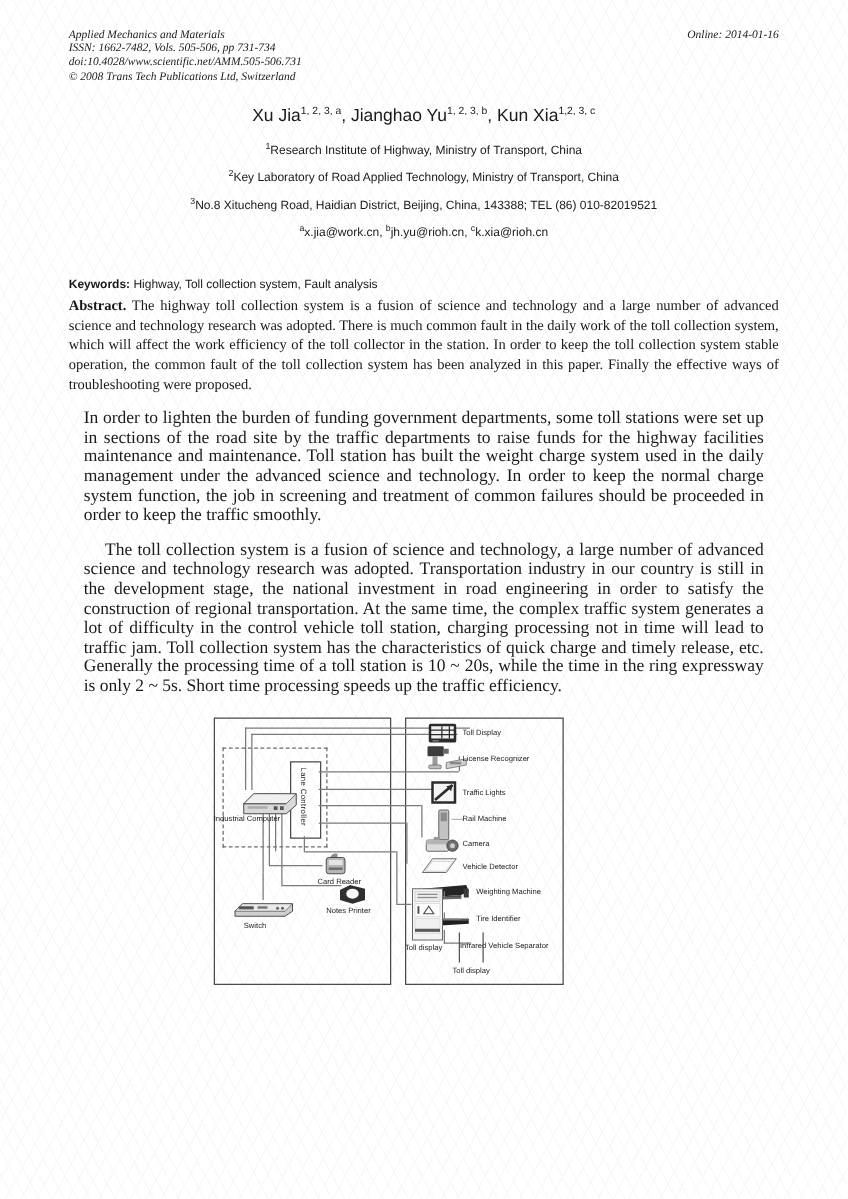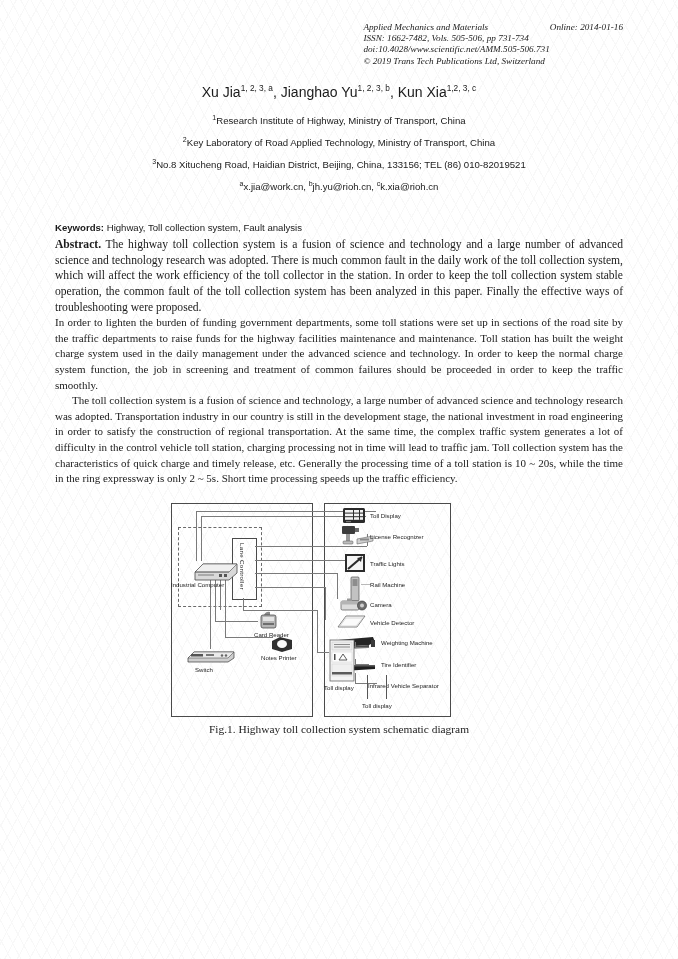--- a/index.html
+++ b/index.html
@@ -30,21 +30,21 @@
     background-image:
       repeating-linear-gradient(62deg, #888 0px, #888 1px, transparent 1px, transparent 9px),
       repeating-linear-gradient(-62deg, #888 0px, #888 1px, transparent 1px, transparent 11px);
     z-index: 0;
   }
   .content { position: relative; z-index: 1; }
 
   
   .jheader {
     display: flex;
-    justify-content: flex-end;
+    justify-content: space-between;
     align-items: flex-start;
     font-style: italic;
     font-size: 9.2px;
     line-height: 11.2px;
     margin-bottom: 14px;
   }
   .jheader-left div { white-space: nowrap; }
   .jheader-right { font-size: 9.2px; white-space: nowrap; padding-top: 0px; }
 
   
@@ -90,22 +90,22 @@
   }
   .abstract b { font-weight: bold; }
 
   .section-head {
     font-weight: bold;
     font-size: 11.8px;
     margin-top: 26px;
     margin-bottom: 7px;
   }
   p.body {
-    margin: 0;
-    font-size: 11px;
+    margin: 12px;
+    font-size: 14px;
     line-height: 15.6px;
     text-align: justify;
   }
   p.body.indent { text-indent: 17px; margin-top: 0px; }
 
   
   .figure {
     margin-top: 14px;
     position: relative;
     height: 232px;
@@ -158,34 +158,34 @@
 <div class="watermark"></div>
 
 <div class="page">
 <div class="content">
 
   <div class="jheader">
     <div class="jheader-left">
       <div>Applied Mechanics and Materials</div>
       <div>ISSN: 1662-7482, Vols. 505-506, pp 731-734</div>
       <div>doi:10.4028/www.scientific.net/AMM.505-506.731</div>
-      <div>© 2019 Trans Tech Publications Ltd, Switzerland</div>
+      <div>© 2008 Trans Tech Publications Ltd, Switzerland</div>
     </div>
     <div class="jheader-right">Online: 2014-01-16</div>
   </div>
 
 
   <div class="authors">
     <span>Xu Jia</span><sup>1, 2, 3, a</sup><span>, </span><span>Jianghao Yu</span><sup>1, 2, 3, b</sup><span>, </span><span>Kun Xia</span><sup>1,2, 3, c</sup>
   </div>
 
   <div class="affil">
     <div><sup>1</sup><span>Research Institute of Highway, Ministry of Transport, China</span></div>
     <div><sup>2</sup><span>Key Laboratory of Road Applied Technology, Ministry of Transport, China</span></div>
-    <div><sup>3</sup><span>No.8 Xitucheng Road, Haidian District, Beijing, China, 133156; TEL (86) 010-82019521</span></div>
+    <div><sup>3</sup><span>No.8 Xitucheng Road, Haidian District, Beijing, China, 143388; TEL (86) 010-82019521</span></div>
     <div><sup>a</sup><span>x.jia@work.cn, </span><sup>b</sup><span>jh.yu@rioh.cn, </span><sup>c</sup><span>k.xia@rioh.cn</span></div>
   </div>
 
   <div class="keywords">
     <b>Keywords:</b><span> Highway, Toll collection system, Fault analysis</span>
   </div>
 
   <div class="abstract">
     <b>Abstract.</b><span> The highway toll collection system is a fusion of science and technology and a large number of advanced science and technology research was adopted. There is much common fault in the daily work of the toll collection system, which will affect the work efficiency of the toll collector in the station. In order to keep the toll collection system stable operation, the common fault of the toll collection system has been analyzed in this paper. Finally the effective ways of troubleshooting were proposed.</span>
   </div>
@@ -377,17 +377,16 @@
       <div class="wire h" style="left:186px; top:163px; width:14px;"></div>
       <div class="wire v" style="left:186px; top:158px; height:6px;"></div>
       <div class="wire h" style="left:186px; top:182px; width:22px;"></div>
       <div class="wire v" style="left:186px; top:172px; height:11px;"></div>
 
       <div class="wire v" style="left:198px; top:174px; height:24px; background:#555;"></div>
       <div class="wire v" style="left:217px; top:174px; height:24px; background:#555;"></div>
       <div class="dlabel" style="left:193px; top:201px;">Toll display</div>
 
     </div>
-    <div class="fig-caption">Fig.1. Highway toll collection system schematic diagram</div>
   </div>
 
 </div>
 </div>
 
 </body></html>

